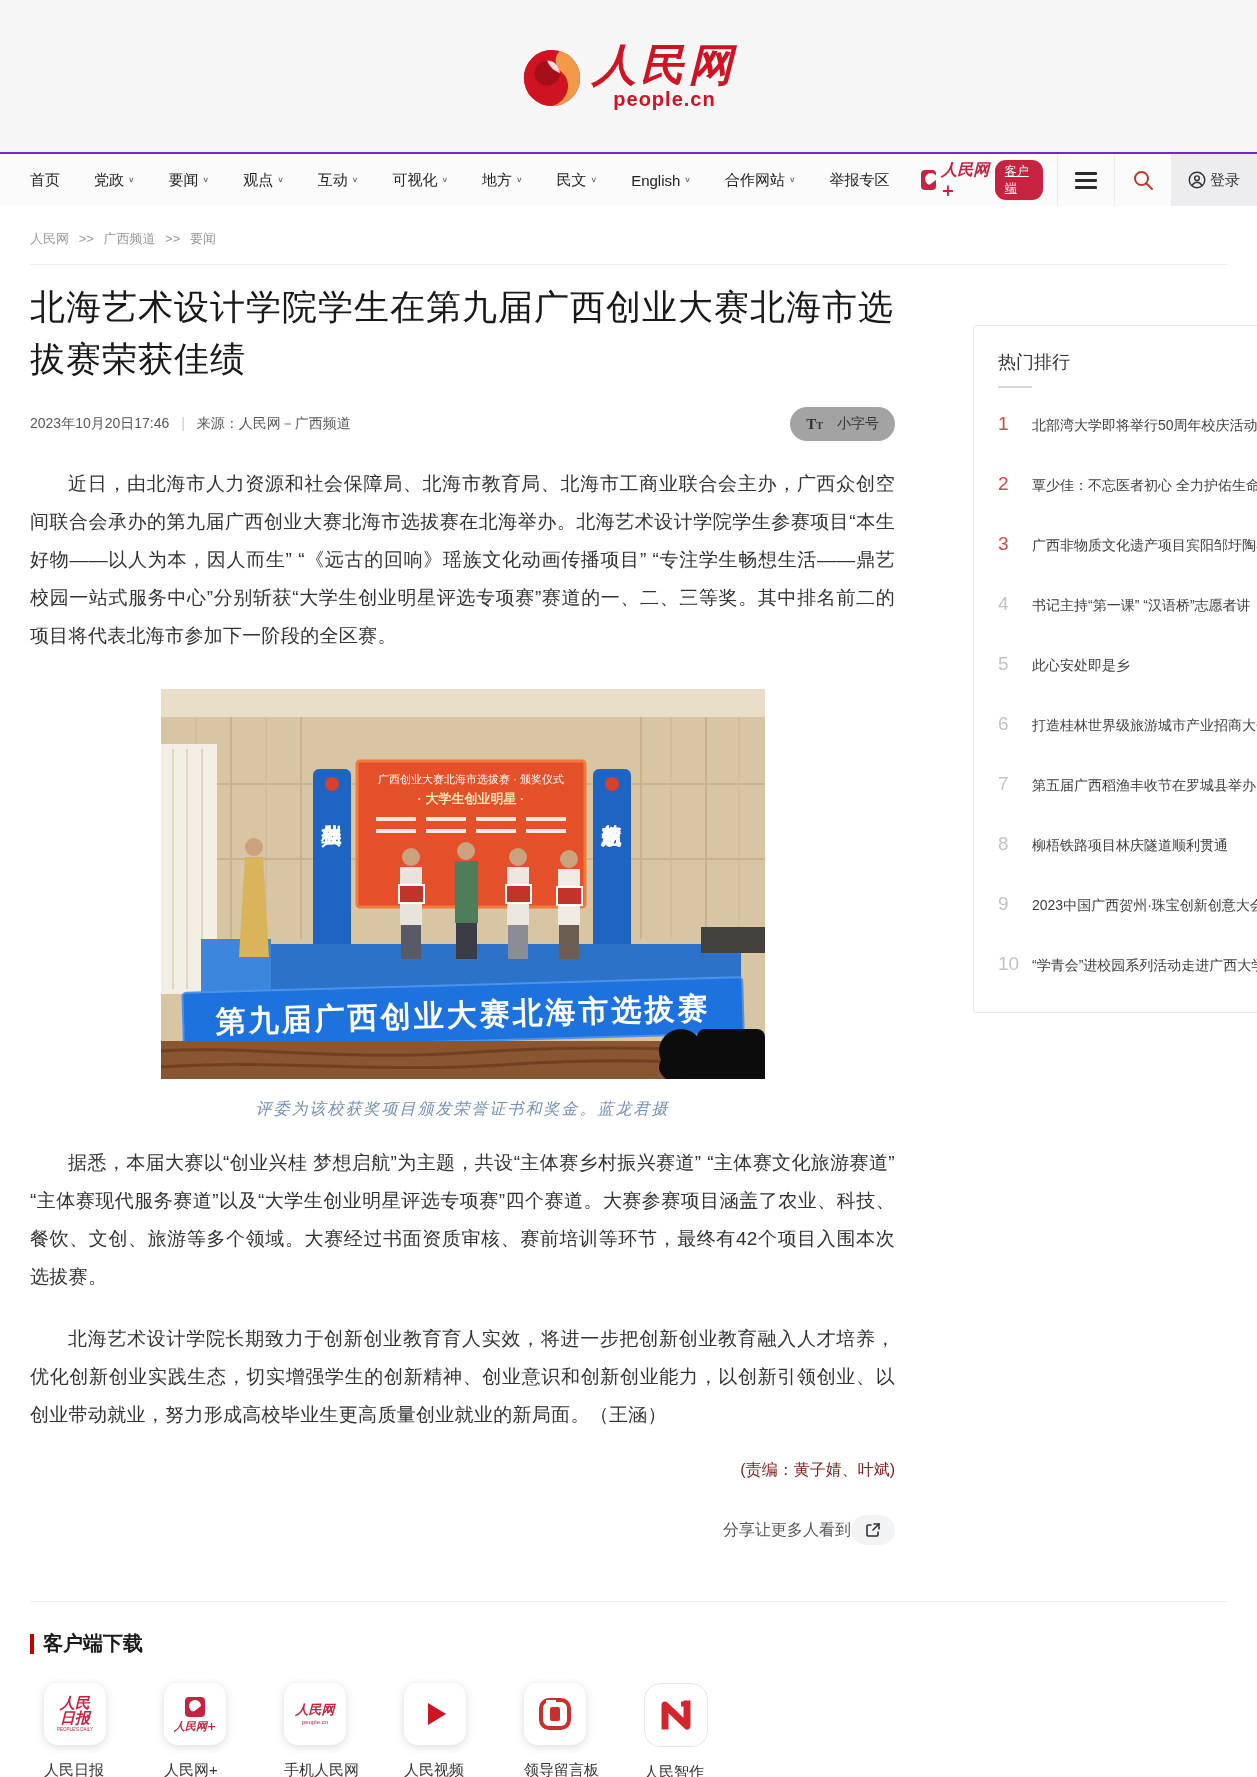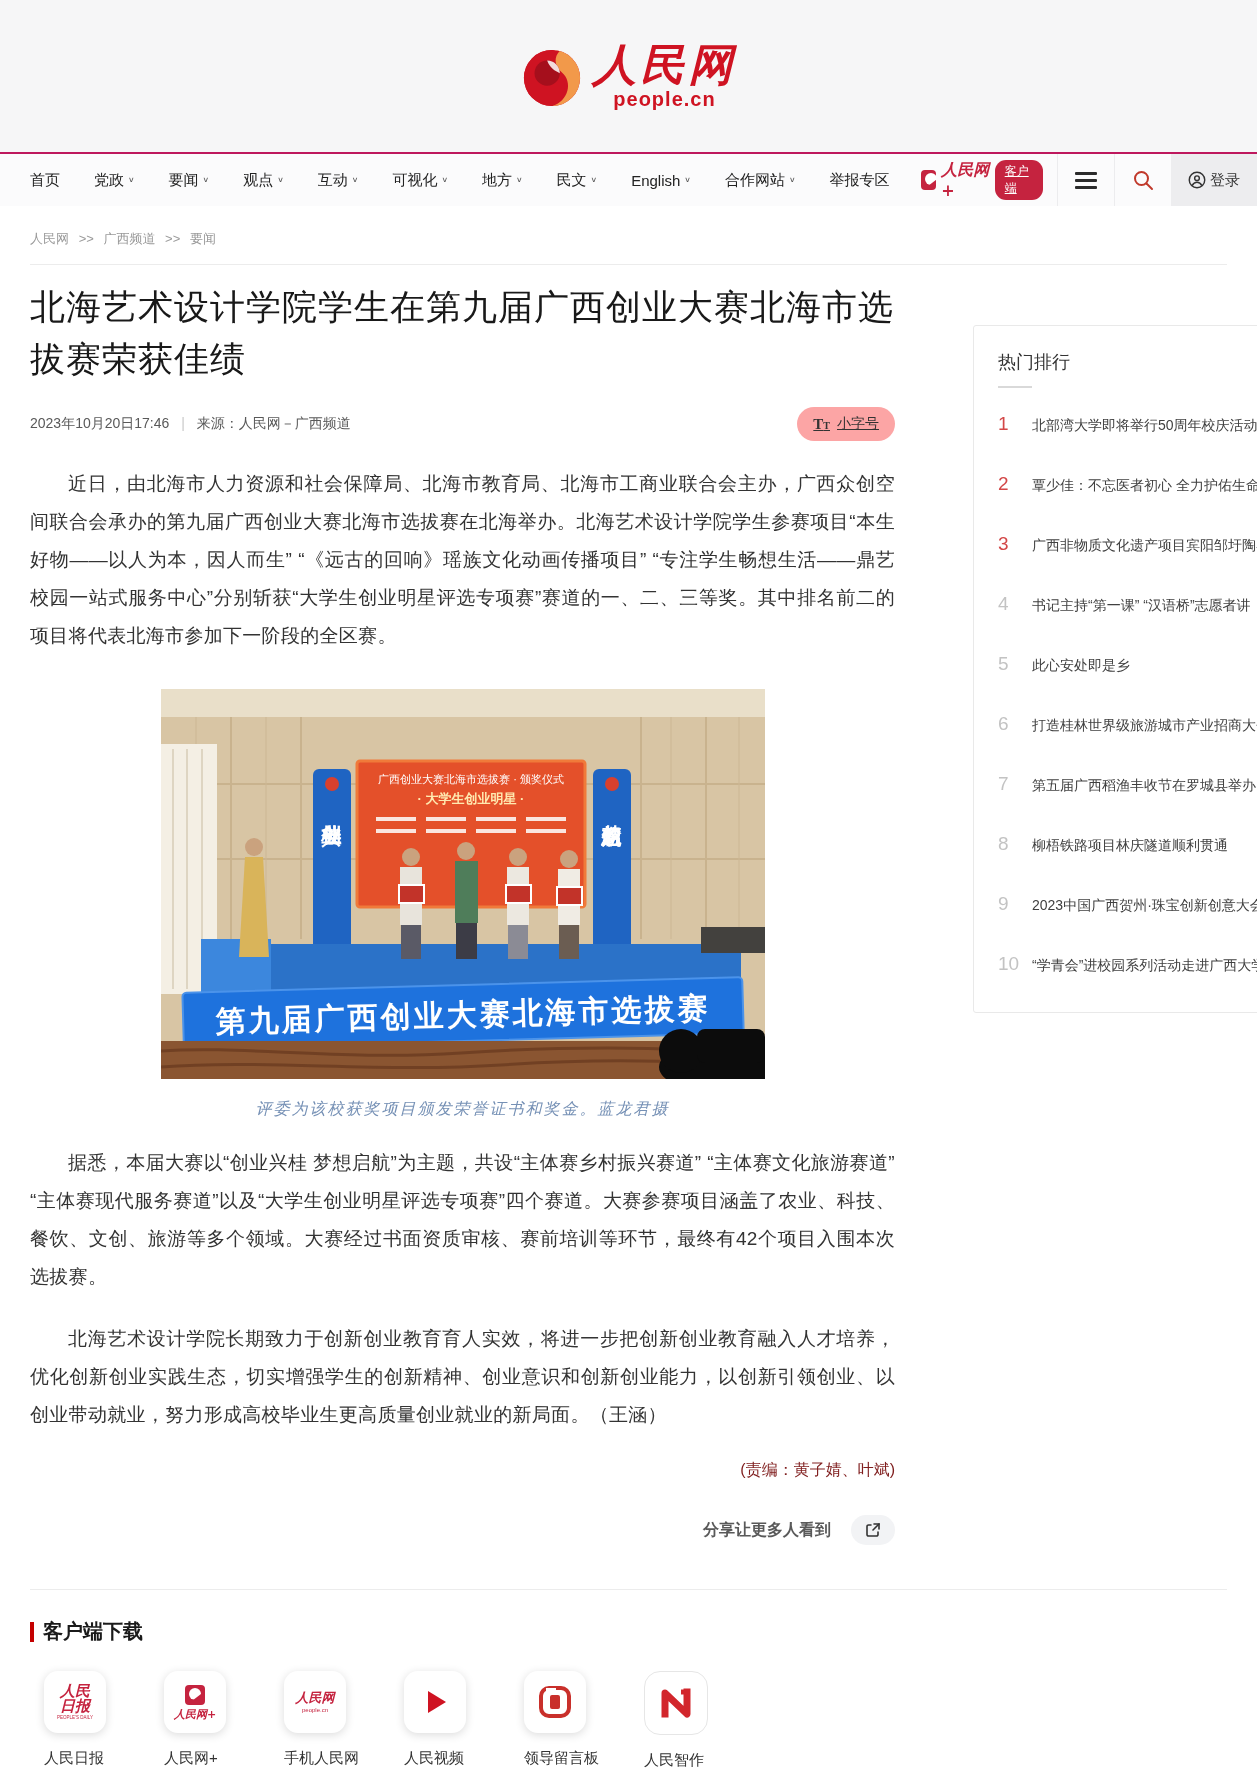--- a/index.html
+++ b/index.html
@@ -10,21 +10,21 @@
   }
   
   .site-header{height:152px;background:#f6f6f7;display:flex;align-items:center;justify-content:center;}
   .logo{display:flex;align-items:flex-end;gap:10px;}
   .logo-swirl{width:62px;height:62px;}
   .logo-txt{display:flex;flex-direction:column;align-items:center;line-height:1;}
   .logo-cn{font-family:"DejaVu Serif","Liberation Serif",serif;font-style:italic;font-weight:bold;
     font-size:44px;color:#cf1322;letter-spacing:4px;}
   .logo-en{font-size:20px;font-weight:bold;color:#cf1322;margin-top:2px;letter-spacing:1px;}
   
-  .nav{height:52px;background:#fbfbfc;border-top:2px solid #be185d;display:flex;align-items:stretch;}
+  .nav{height:52px;background:#fbfbfc;border-top:2px solid #6d28d9;display:flex;align-items:stretch;}
   .nav-left{display:flex;align-items:center;padding-left:30px;gap:0;flex:1;}
   .nav-item{display:flex;align-items:center;font-size:15px;color:#222;padding:0 17px;cursor:pointer;white-space:nowrap;}
   .nav-item:first-child{padding-left:0;}
   .caret{font-size:9px;color:#555;margin-left:4px;transform:scaleY(.8);}
   .nav-badge{display:flex;align-items:center;gap:5px;margin:0 14px;cursor:pointer;}
   .badge-sq{width:20px;height:20px;border-radius:4px;background:#c5233f;position:relative;}
   .badge-sq::after{content:"";position:absolute;left:4px;top:3px;width:12px;height:12px;border-radius:50%;
     background:#fff;clip-path:polygon(0 0,100% 0,100% 55%,40% 100%,0 100%);}
   .badge-brand{font-family:"DejaVu Serif","Liberation Serif",serif;font-style:italic;font-weight:bold;
     font-size:16px;color:#c5233f;}
@@ -39,34 +39,34 @@
   .crumb-row a{color:#9a9a9a;text-decoration:none;cursor:pointer;}
   .crumb-sep{margin:0 6px;color:#9a9a9a;}
   .crumb-divider{border:0;border-top:1px solid #ececec;margin:0 30px 0 30px;}
   
   .main-row{display:flex;align-items:flex-start;padding-left:30px;}
   .article-col{width:865px;}
   .article-title{font-size:35px;line-height:52px;color:#191919;margin:16px 0 10px 0;font-weight:500;letter-spacing:1px;}
   .meta-row{display:flex;align-items:center;justify-content:space-between;margin:22px 0 10px 0;}
   .meta-left{font-size:14px;color:#595959;}
   .meta-sep{margin:0 8px;color:#c9c9c9;}
-  .font-tool{display:flex;align-items:center;gap:7px;background:#fca5a5;border-radius:18px;
-    padding:8px 16px;font-size:14px;color:#333;cursor:pointer;text-decoration:underline;}
+  .font-tool{display:flex;align-items:center;gap:14px;background:#a3a3a3;border-radius:18px;
+    padding:8px 16px;font-size:14px;color:#333;cursor:pointer;}
   .tt{font-family:"Liberation Serif","DejaVu Serif",serif;font-weight:bold;}
   .tt .big{font-size:15px;}
   .tt .small{font-size:10px;}
   .para{font-size:19px;line-height:38px;color:#333;text-indent:2em;margin:24px 0;letter-spacing:.3px;text-align:justify;}
   
   .photo-wrap{margin:34px auto 0 auto;width:604px;}
   .photo-wrap svg{display:block;}
   .photo-caption{font-family:"DejaVu Serif","Liberation Serif",serif;
     text-align:center;color:#7590b5;font-size:16px;margin:20px 0 6px 0;letter-spacing:2px;font-style:italic;}
   
   .editor-note{text-align:right;font-size:16px;color:#7f1d1d;margin:26px 0 0 0;}
-  .share-row{display:flex;justify-content:flex-end;align-items:center;gap:20px;margin:34px 0 4px 0;font-weight:bold;}
+  .share-row{display:flex;justify-content:flex-end;align-items:center;gap:0;margin:34px 0 16px 0;}
   .share-label{font-size:16px;color:#595959;}
   .share-btn{width:44px;height:30px;border-radius:15px;background:#f2f3f5;display:flex;
     align-items:center;justify-content:center;cursor:pointer;}
   .section-divider{border:0;border-top:1px solid #ececec;margin:40px 30px 0 0;}
   
   .sidebar-wrap{margin-left:78px;flex:1;overflow:hidden;align-self:stretch;}
   .hot-box{width:340px;border:1px solid #e9e9e9;border-radius:3px;margin-top:60px;padding:24px 0 18px 24px;box-sizing:border-box;}
   .hot-title{font-size:18px;color:#333;font-weight:500;}
   .hot-title-line{width:34px;height:2px;background:#d9d9d9;margin:12px 0 6px 0;}
   .hot-item{display:flex;align-items:baseline;gap:12px;padding:19px 0;cursor:pointer;}

